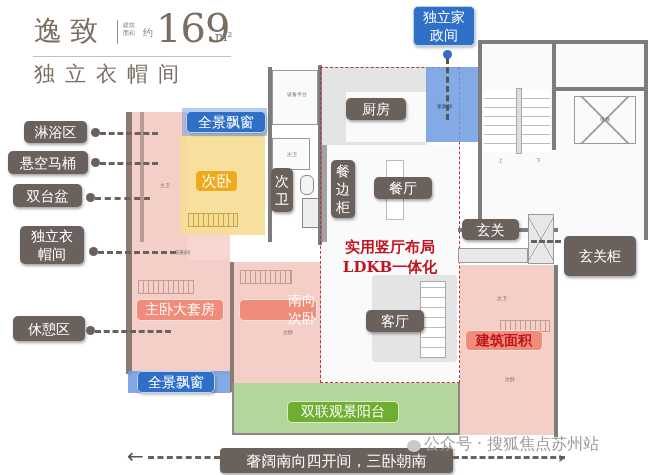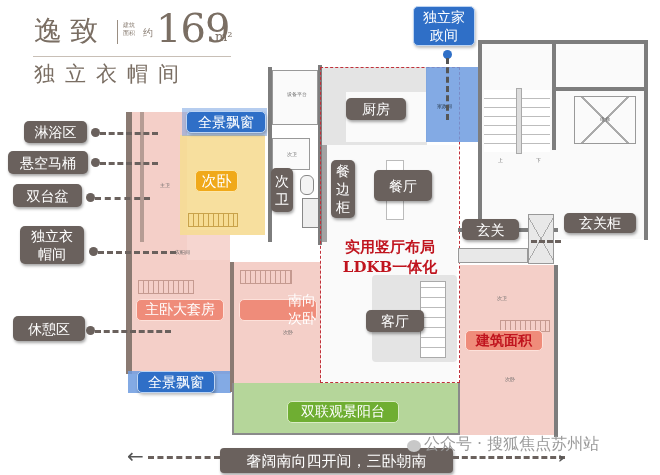--- a/index.html
+++ b/index.html
@@ -167,21 +167,21 @@
   </div>
 <div class="abs lbl-dark" style="left:271px;top:168px;width:22px;height:44px;font-size:14px;">
     <span style="width:15px;display:block;">次卫</span>
   </div>
 <div class="abs lbl-dark" style="left:346px;top:98px;width:60px;height:22px;">
     <span>厨房</span>
   </div>
 <div class="abs lbl-dark" style="left:331px;top:160px;width:24px;height:58px;">
     <span style="width:15px;display:block;">餐边柜</span>
   </div>
-<div class="abs lbl-dark" style="left:374px;top:170px;width:58px;height:31px;">
+<div class="abs lbl-dark" style="left:374px;top:177px;width:58px;height:22px;">
     <span>餐厅</span>
   </div>
 <div class="abs ldkb-text" style="left:323px;top:237px;width:134px;">
   <div>实用竖厅布局</div>
   <div>LDKB一体化</div>
 </div>
 <div class="abs lbl-dark" style="left:366px;top:310px;width:58px;height:22px;">
     <span>客厅</span>
   </div>
 
@@ -198,21 +198,21 @@
     <span>双联观景阳台</span>
   </div>
 <div class="abs lbl-salmon-red" style="left:465px;top:330px;width:78px;height:21px;">
     <span>建筑面积</span>
   </div>
 
 <div class="abs lbl-dark" style="left:462px;top:219px;width:57px;height:21px;">
     <span>玄关</span>
   </div>
 <div class="abs dash-h" style="left:531px;top:240px;width:30px;"></div>
-<div class="abs lbl-dark" style="left:564px;top:213px;width:72px;height:20px;">
+<div class="abs lbl-dark" style="left:564px;top:236px;width:72px;height:40px;">
     <span>玄关柜</span>
   </div>
 
 <div class="abs lbl-blue" style="left:413px;top:6px;width:62px;height:40px;">
     <span style="width:46px;display:block;">独立家政间</span>
   </div>
 <div class="abs dot" style="left:443px;top:50px;background:#2f6fc7;"></div>
 <div class="abs dash-v" style="left:446px;top:58px;height:62px;border-left-color:#555;"></div>
 
 <div class="abs" style="left:127px;top:449px;font-size:20px;color:#555;line-height:14px;">←</div>

